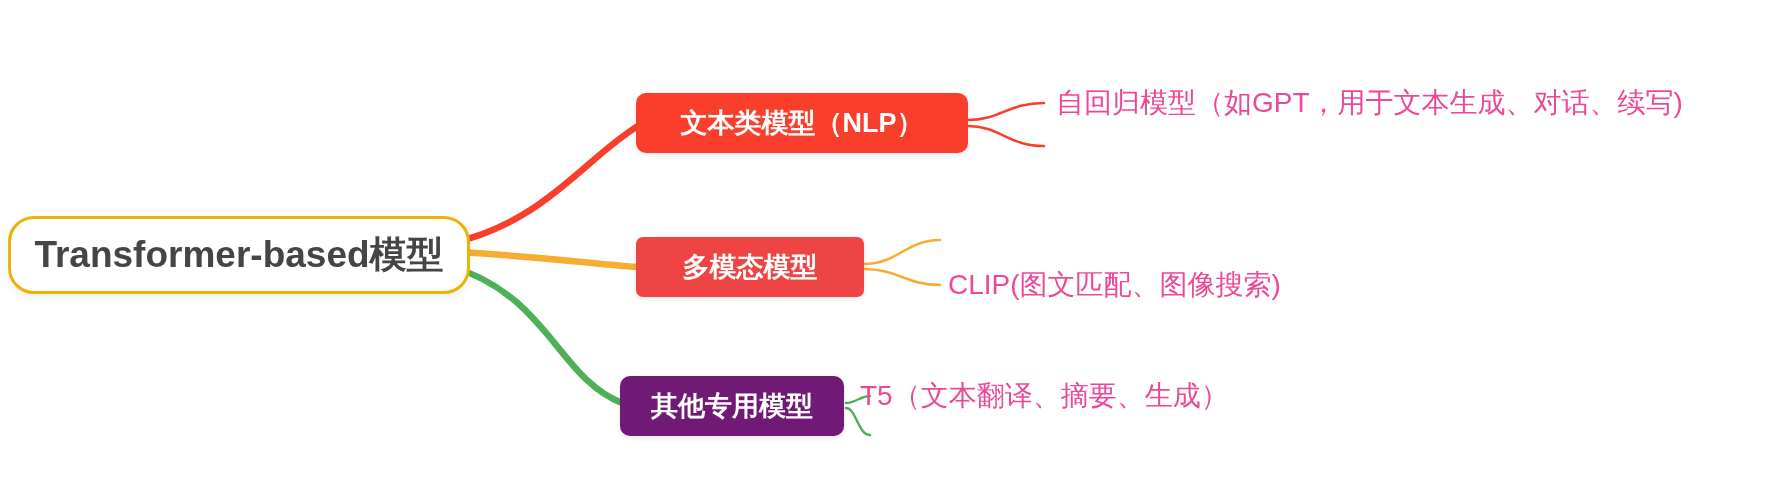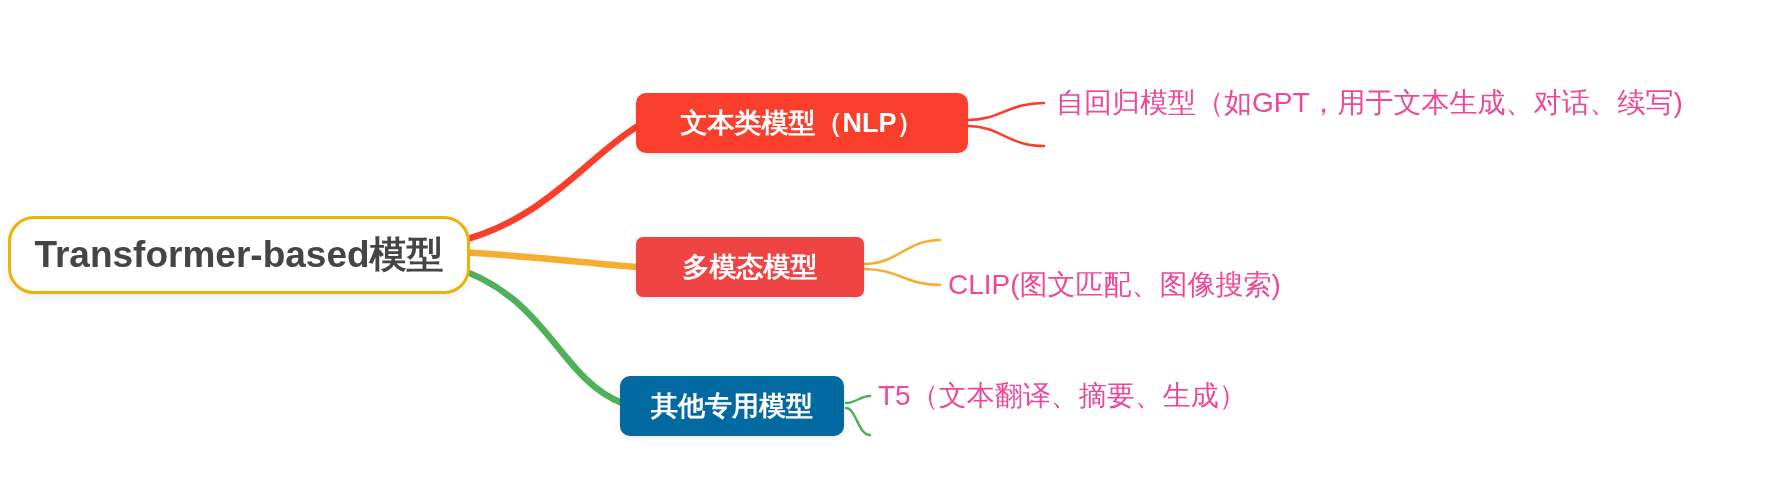--- a/index.html
+++ b/index.html
@@ -52,21 +52,21 @@
     height: 26px;
     line-height: 26px;
     font-size: 28px;
     color: #ec4899;
     white-space: nowrap;
   }
   .leaf-1 { left: 1056px; top: 90px;  }
   .leaf-2 { left: 1054px; top: 133px; }
   .leaf-3 { left: 950px;  top: 227px; }
   .leaf-4 { left: 948px;  top: 272px; }
-  .leaf-5 { left: 878px;  top: 383px; }
+  .leaf-5 { left: 860px;  top: 383px; }
   .leaf-6 { left: 878px;  top: 422px; }
 </style>
 </head>
 <body>
 
 <div class="canvas">
 
   <svg class="connectors" viewBox="0 0 1781 484">
 
     <path d="M 452 243 C 545 222 585 158 638 126" fill="none" stroke-width="6.5" stroke-linecap="round" stroke="#f93e2c"></path>
@@ -82,19 +82,19 @@
     <path d="M 846 403 C 856 403 860 396 870 396" fill="none" stroke-width="2.5" stroke-linecap="round" stroke="#4fb05a"></path>
     <path d="M 846 408 C 856 408 858 435 870 435" fill="none" stroke-width="2.5" stroke-linecap="round" stroke="#4fb05a"></path>
   </svg>
 
   <div class="node root-node">Transformer-based模型</div>
 
   <div class="node branch-node branch-red" style="background: rgb(249, 62, 44);">文本类模型（NLP）</div>
 
   <div class="node branch-node branch-yellow" style="background: #ef4444; border-radius: 7px;">多模态模型</div>
 
-  <div class="node branch-node branch-green" style="background: #0369a1;">其他专用模型</div>
+  <div class="node branch-node branch-green" style="background: #701a75;">其他专用模型</div>
 
   <div class="leaf leaf-1">自回归模型（如GPT，用于文本生成、对话、续写)</div>
   <div class="leaf leaf-4">CLIP(图文匹配、图像搜索)</div>
   <div class="leaf leaf-5">T5（文本翻译、摘要、生成）</div>
 
 </div>
 
 </body></html>

